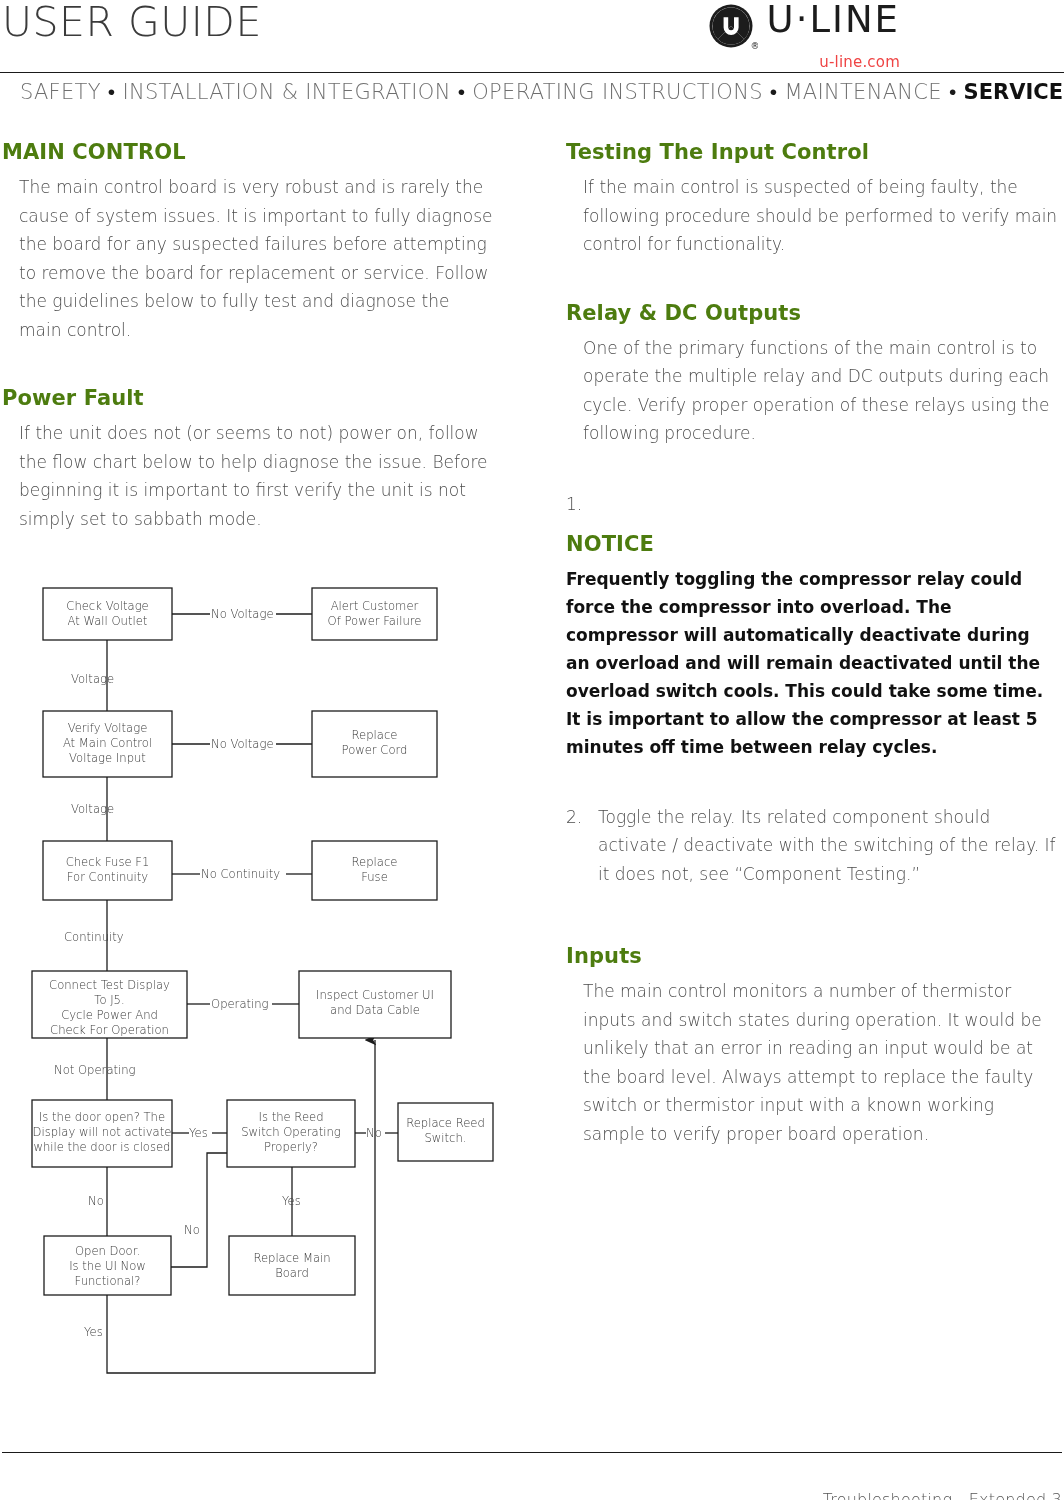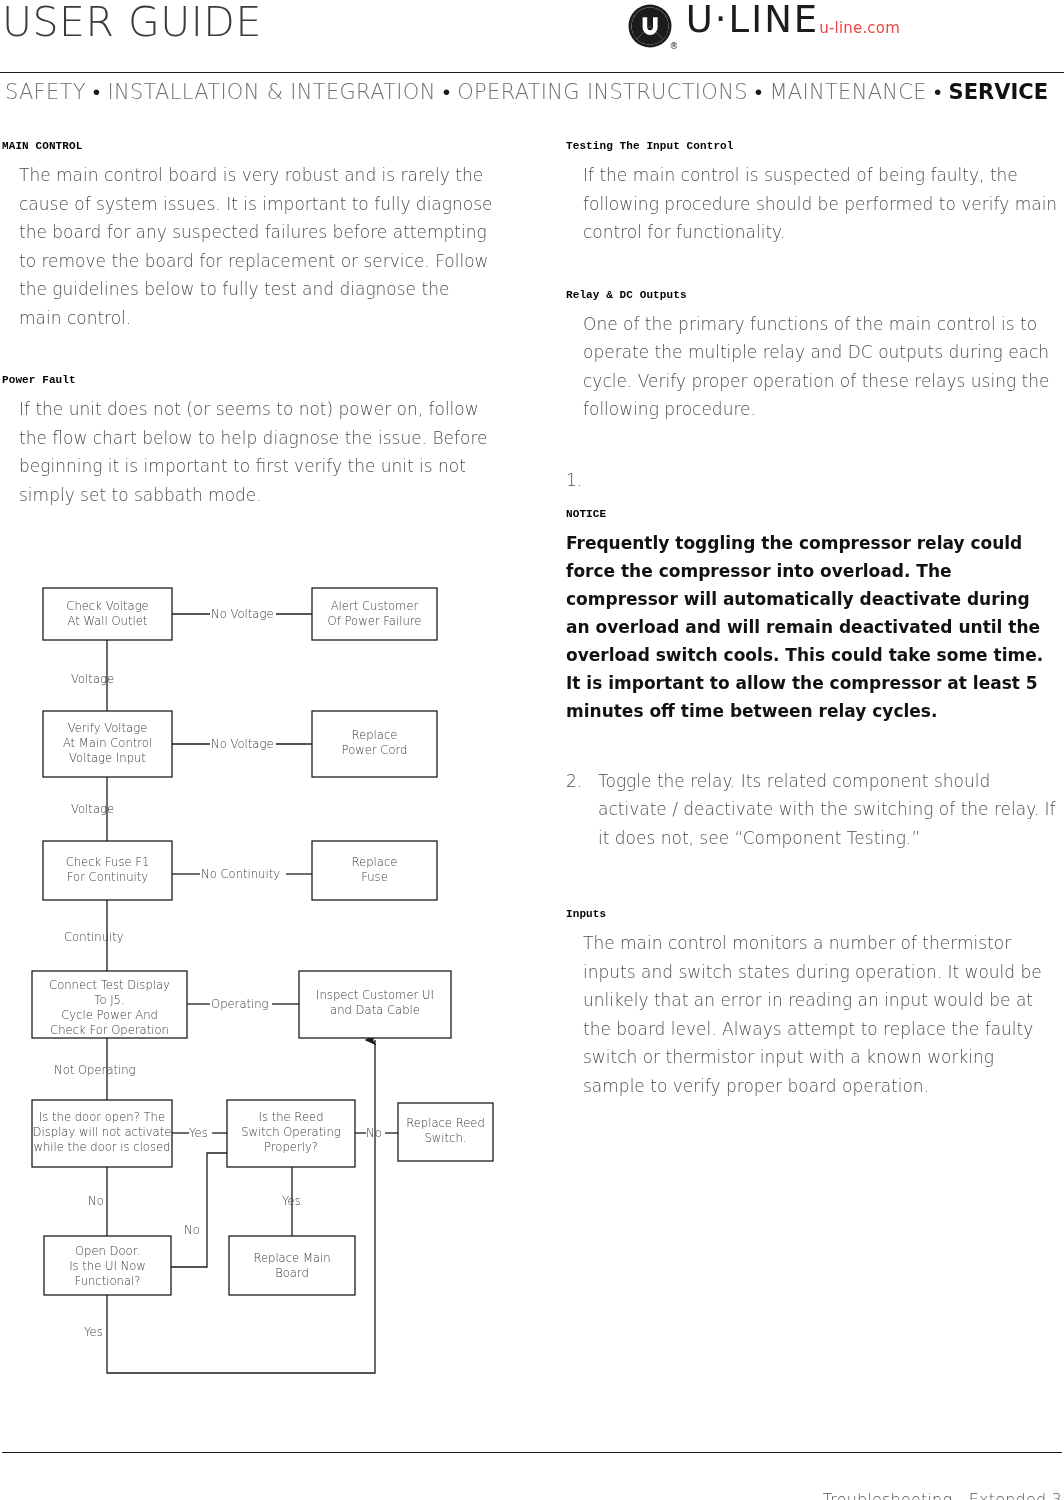--- a/index.html
+++ b/index.html
@@ -40,21 +40,21 @@
     align-items: flex-start;
   }
   #logo-mark {
     position: relative;
     width: 50px; height: 50px;
     margin-right: 9px;
     margin-top: 1px;
   }
   #logo-wordmark-wrap {
     display: flex;
-    flex-direction: row;
+    flex-direction: column;
     align-items: flex-end;
   }
   #logo-wordmark {
     font-size: 37px;
     font-weight: 400;
     letter-spacing: 2px;
     color: #1c1c1c;
     line-height: 0.95;
     font-family: "DejaVu Sans", sans-serif;
     white-space: nowrap;
@@ -74,38 +74,37 @@
   }
   #nav-strip {
     position: absolute;
     left: 0; top: 80px; width: 1064px;
     font-size: 21px;
     color: #6f6f6f;
     letter-spacing: 0.3px;
     white-space: nowrap;
     font-weight: 300;
     text-align: right;
-    padding-right: 16px;
+    padding-right: 1px;
     box-sizing: border-box;
   }
   #nav-strip .sep { color: #1a1a1a; }
   #nav-strip .active { color: #111; font-weight: 700; letter-spacing: 0; }
 
   
   .col { position: absolute; top: 140px; }
   #col-left  { left: 2px;   width: 492px; }
   #col-right { left: 566px; width: 492px; }
 
   h3.sec {
-    font-size: 11px;
+    font-size: 21px;
     font-weight: 700;
-    color: #000000;
+    color: #4d7c0f;
     margin: 0 0 9px 0;
     letter-spacing: 0.1px;
-    font-family: Liberation Mono, monospace;
   }
   p.body {
     font-size: 17px;
     line-height: 28.5px;
     color: #4d4d4d;
     margin: 0 0 26px 17px;
     font-weight: 300;
   }
   p.body.tight { margin-bottom: 0; }
   .gap-sm { height: 16px; }

